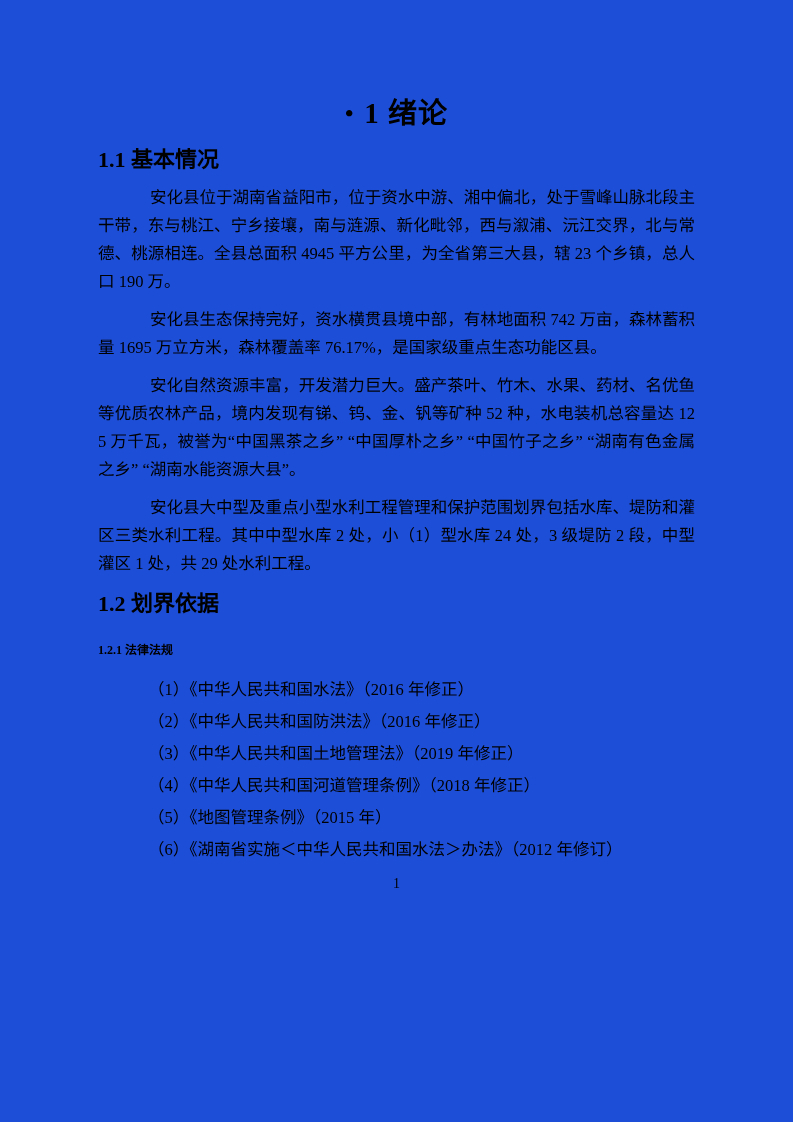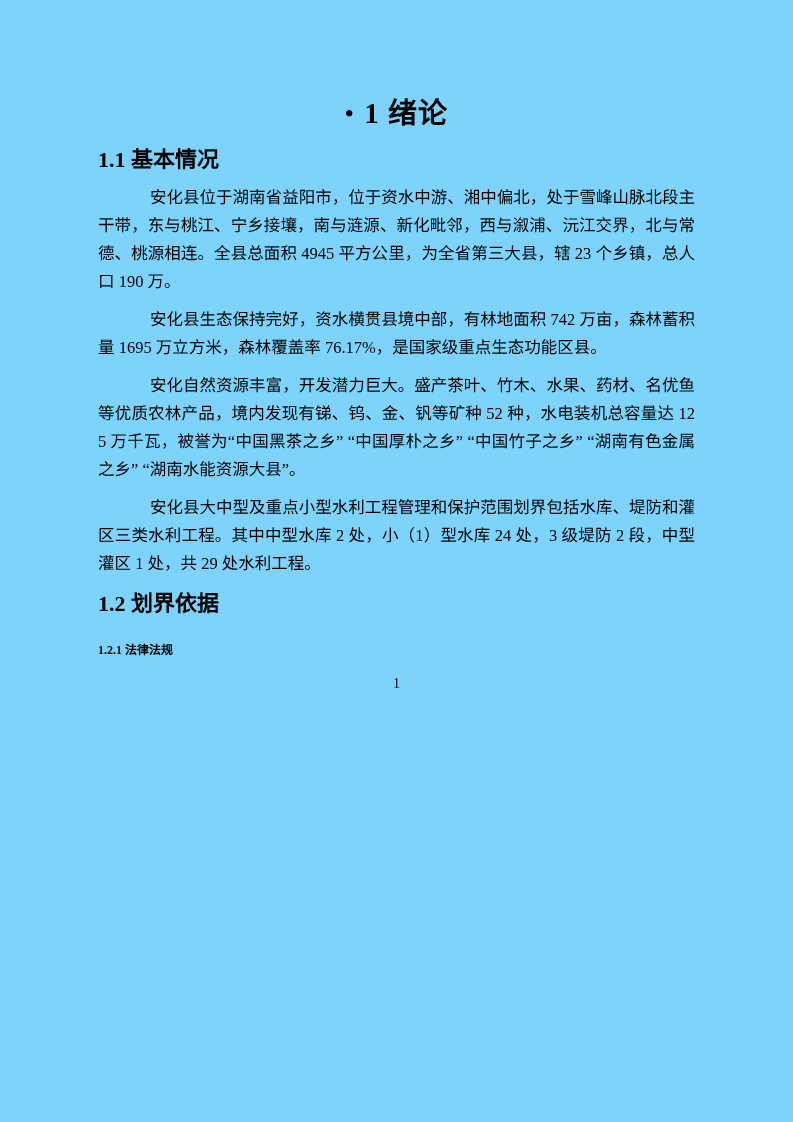--- a/index.html
+++ b/index.html
@@ -5,21 +5,21 @@
   html, body {
     margin: 0;
     padding: 0;
     background: #ffffff;
   }
   .page {
     position: relative;
     width: 793px;
     height: 1122px;
     margin: 0 auto;
-    background: #7dd3fc;
+    background: #1d4ed8;
     box-sizing: border-box;
     padding: 92px 98px 0 98px;
     font-family: "Liberation Serif", "DejaVu Serif", serif;
     color: #000000;
     overflow: hidden;
   }
   .doc-title {
     margin: 0;
     text-align: center;
     font-size: 29px;
@@ -84,16 +84,24 @@
 
   <p class="body-para">安化自然资源丰富，开发潜力巨大。盛产茶叶、竹木、水果、药材、名优鱼等优质农林产品，境内发现有锑、钨、金、钒等矿种 52 种，水电装机总容量达 125 万千瓦，被誉为“中国黑茶之乡” “中国厚朴之乡” “中国竹子之乡” “湖南有色金属之乡” “湖南水能资源大县”。</p>
 
   <p class="body-para">安化县大中型及重点小型水利工程管理和保护范围划界包括水库、堤防和灌区三类水利工程。其中中型水库 2 处，小（1）型水库 24 处，3 级堤防 2 段，中型灌区 1 处，共 29 处水利工程。</p>
 
   <h2 class="sec-heading">1.2 划界依据</h2>
 
 
   <h3 class="subsec-heading">1.2.1 法律法规</h3>
 
+  <div class="law-list">
+    <div class="law-item">（1）《中华人民共和国水法》（2016 年修正）</div>
+    <div class="law-item">（2）《中华人民共和国防洪法》（2016 年修正）</div>
+    <div class="law-item">（3）《中华人民共和国土地管理法》（2019 年修正）</div>
+    <div class="law-item">（4）《中华人民共和国河道管理条例》（2018 年修正）</div>
+    <div class="law-item">（5）《地图管理条例》（2015 年）</div>
+    <div class="law-item">（6）《湖南省实施＜中华人民共和国水法＞办法》（2012 年修订）</div>
+  </div>
 
   <div class="page-footer">1</div>
 
 </div>
 
 </body></html>

